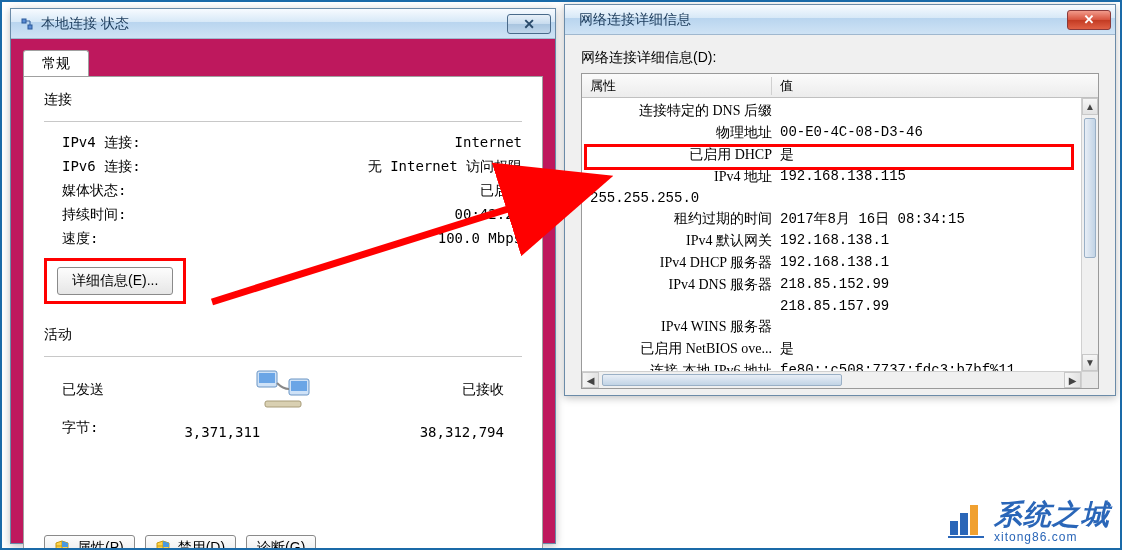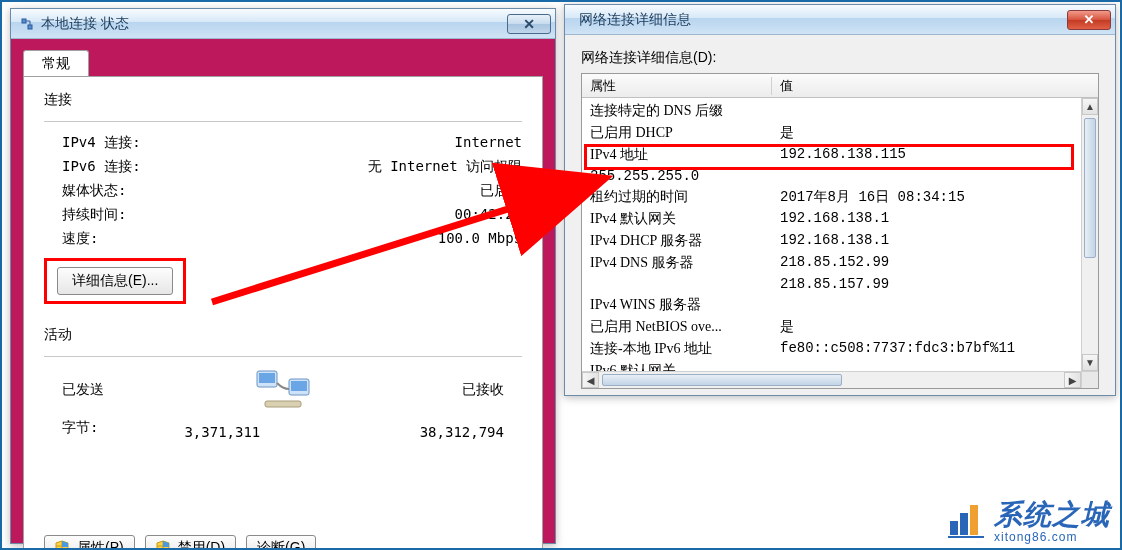--- a/index.html
+++ b/index.html
@@ -151,21 +151,21 @@
     font-size: 13px;
   }
   .lv-head .col1 { width: 190px; padding-left: 8px; border-right: 1px solid #d0d0d0; }
   .lv-head .col2 { flex: 1; padding-left: 8px; }
   .lv-rows { padding: 2px 0; }
   .lv-row {
     display: flex;
     font-size: 14px;
     padding: 2px 0;
   }
-  .lv-row .c1 { width: 190px; padding-left: 8px; white-space: nowrap; overflow: hidden; }
+  .lv-row .c1 { width: 190px; padding-left: 8px; white-space: nowrap; overflow: hidden; text-align: right; }
   .lv-row .c2 { flex: 1; padding-left: 8px; white-space: nowrap; overflow: hidden; font-family: "Courier New","SimSun",monospace; }
   .lv-scroll-v {
     position: absolute; right: 0; top: 24px; bottom: 17px; width: 17px;
     background: #f0f0f0; border-left: 1px solid #d0d0d0;
   }
   .lv-scroll-v .thumb {
     position: absolute; left: 2px; right: 2px; top: 20px; height: 140px;
     background: linear-gradient(to right,#e8eef6,#c2d4e6);
     border: 1px solid #9ab0c6; border-radius: 2px;
   }
@@ -351,20 +351,24 @@
       <div class="lv-head">
         <div class="col1">属性</div>
         <div class="col2">值</div>
       </div>
       <div class="lv-rows" id="lv-rows">
           <div class="lv-row">
             <div class="c1">连接特定的 DNS 后缀</div>
             <div class="c2"></div>
           </div>
           <div class="lv-row">
+            <div class="c1">物理地址</div>
+            <div class="c2">00-E0-4C-08-D3-46</div>
+          </div>
+          <div class="lv-row">
             <div class="c1">已启用 DHCP</div>
             <div class="c2">是</div>
           </div>
           <div class="lv-row">
             <div class="c1">IPv4 地址</div>
             <div class="c2">192.168.138.115</div>
           </div>
           <div class="lv-row">
             <div class="c2">255.255.255.0</div>
           </div>

